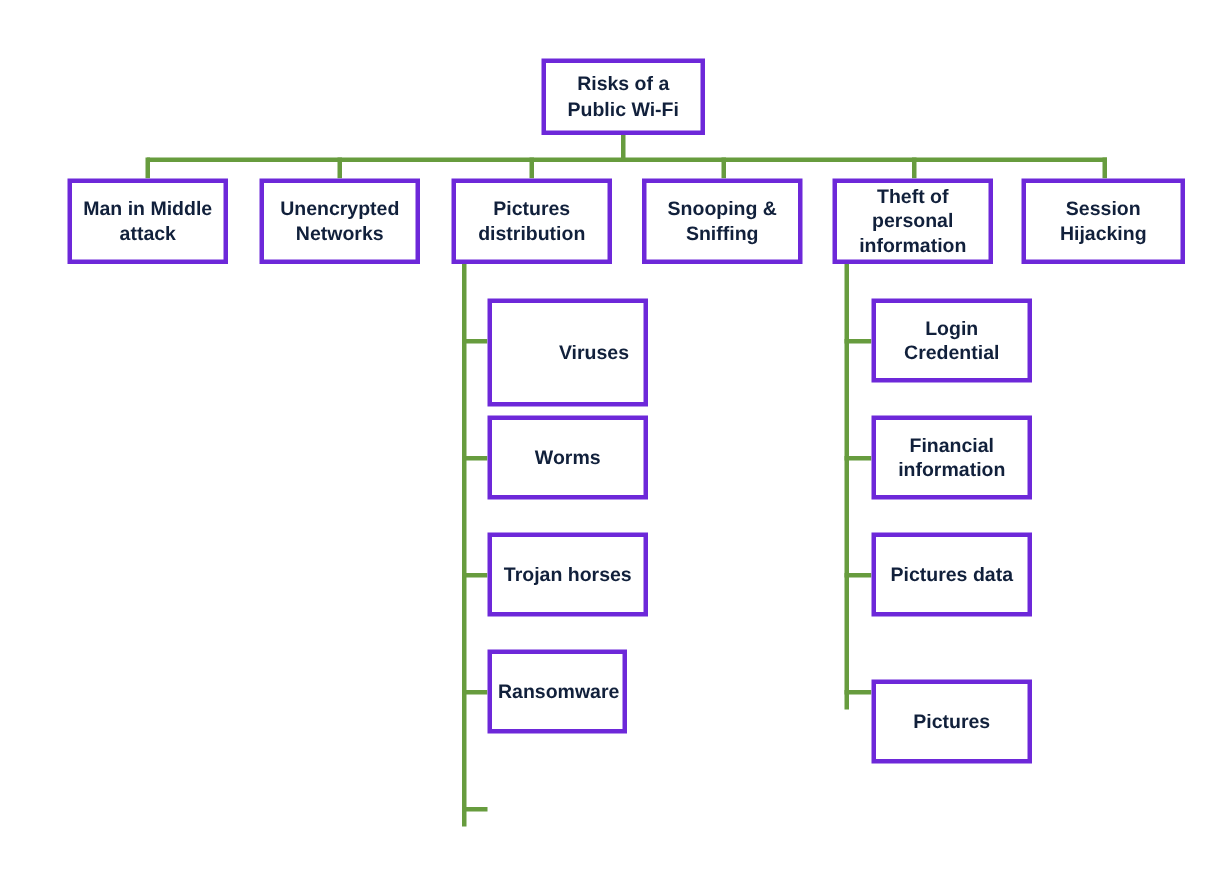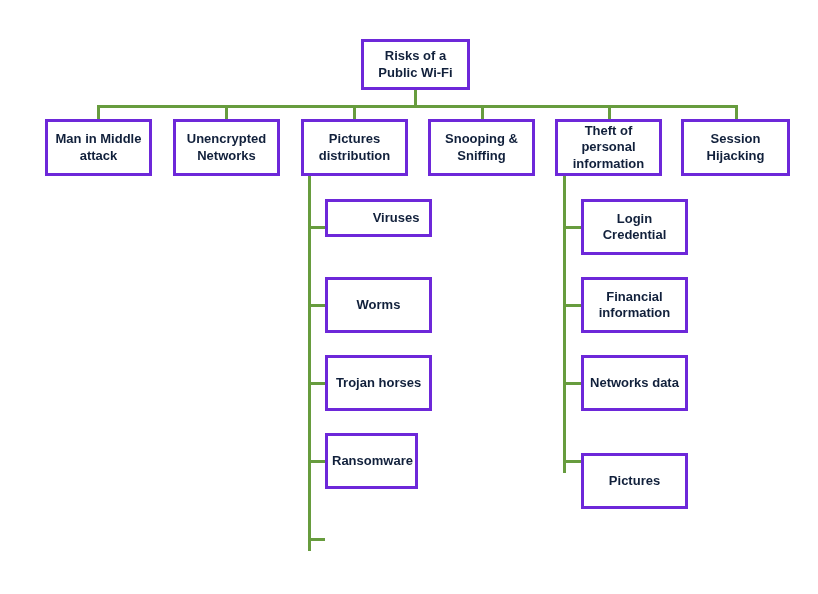--- a/index.html
+++ b/index.html
@@ -82,21 +82,21 @@
     <span class="node-label">Session Hijacking</span>
   </div>
 
   <div class="conn conn-v" style="left:308px; top:176px; height:375px;"></div>
   <div class="conn conn-h" style="left:308px; top:226px; width:17px;"></div>
   <div class="conn conn-h" style="left:308px; top:304px; width:17px;"></div>
   <div class="conn conn-h" style="left:308px; top:382px; width:17px;"></div>
   <div class="conn conn-h" style="left:308px; top:460px; width:17px;"></div>
   <div class="conn conn-h" style="left:308px; top:538px; width:17px;"></div>
 
-  <div class="node" style="left:325px; top:199px; width:107px; height:38px;padding-left:39px;">
+  <div class="node" style="left:325px; top:199px; width:107px; height:72px;padding-left:39px;">
     <span class="node-label">Viruses</span>
   </div>
   <div class="node" style="left:325px; top:277px; width:107px; height:56px;">
     <span class="node-label">Worms</span>
   </div>
   <div class="node" style="left:325px; top:355px; width:107px; height:56px;">
     <span class="node-label">Trojan horses</span>
   </div>
   <div class="node" style="left:325px; top:433px; width:93px; height:56px;">
     <span class="node-label">Ransomware</span>
@@ -108,19 +108,19 @@
   <div class="conn conn-h" style="left:563px; top:382px; width:18px;"></div>
   <div class="conn conn-h" style="left:563px; top:460px; width:18px;"></div>
 
   <div class="node" style="left:581px; top:199px; width:107px; height:56px;">
     <span class="node-label">Login Credential</span>
   </div>
   <div class="node" style="left:581px; top:277px; width:107px; height:56px;">
     <span class="node-label">Financial information</span>
   </div>
   <div class="node" style="left:581px; top:355px; width:107px; height:56px;">
-    <span class="node-label">Networks data</span>
+    <span class="node-label">Pictures data</span>
   </div>
   <div class="node" style="left:581px; top:453px; width:107px; height:56px;align-items:center;">
     <span class="node-label">Pictures</span>
   </div>
 
 </div>
 
 </body></html>

